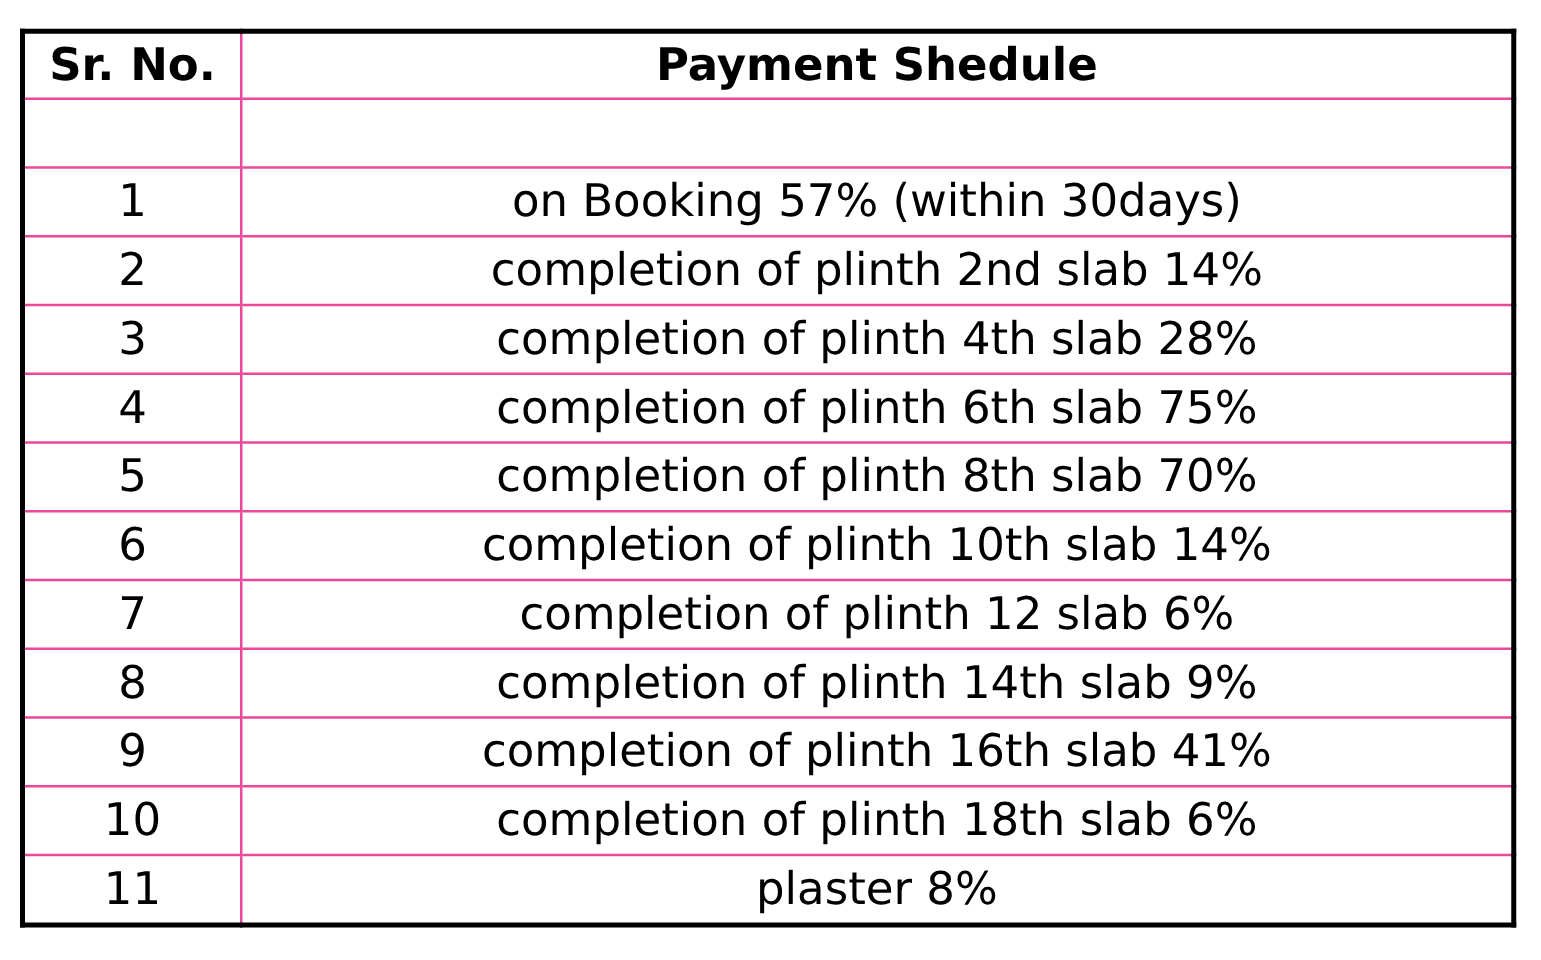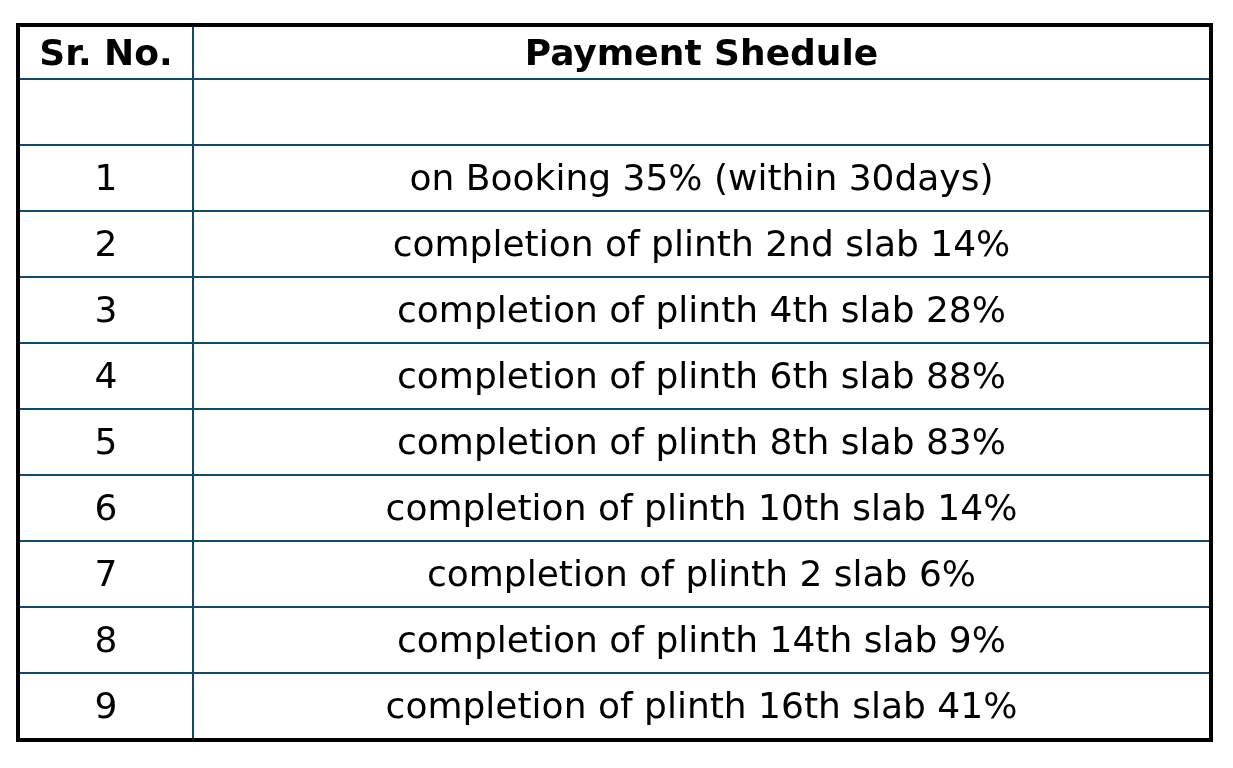--- a/index.html
+++ b/index.html
@@ -4,21 +4,21 @@
 <style>
   html, body { margin: 0; padding: 0; background: #ffffff; }
   body { width: 1233px; height: 768px; position: relative; overflow: hidden; }
   .tbl {
     position: absolute; left: 16px; top: 23px; width: 1197px; height: 719px;
     box-sizing: border-box; border: 4px solid #000;
     border-collapse: collapse; table-layout: fixed;
     font-family: "DejaVu Sans", sans-serif; color: #000;
   }
   .tbl td, .tbl th {
-    border: 2px solid #0c4a6e; padding: 0; text-align: center;
+    border: 2px solid #ec4899; padding: 0; text-align: center;
     height: 51px; line-height: 49px; overflow: hidden; white-space: nowrap;
   }
   .tbl th { font-weight: bold; font-size: 36px; }
   .tbl td { font-size: 36px; font-weight: normal; }
   .c1 { width: 172px; }
 </style>
 </head>
 <body>
 
 <table class="tbl">
@@ -28,48 +28,56 @@
       <th>Payment Shedule</th>
     </tr>
   </thead>
   <tbody id="tbody">
       <tr>
         <td></td>
         <td></td>
       </tr>
       <tr>
         <td>1</td>
-        <td>on Booking 35% (within 30days)</td>
+        <td>on Booking 57% (within 30days)</td>
       </tr>
       <tr>
         <td>2</td>
         <td>completion of plinth 2nd slab 14%</td>
       </tr>
       <tr>
         <td>3</td>
         <td>completion of plinth 4th slab 28%</td>
       </tr>
       <tr>
         <td>4</td>
-        <td>completion of plinth 6th slab 88%</td>
+        <td>completion of plinth 6th slab 75%</td>
       </tr>
       <tr>
         <td>5</td>
-        <td>completion of plinth 8th slab 83%</td>
+        <td>completion of plinth 8th slab 70%</td>
       </tr>
       <tr>
         <td>6</td>
         <td>completion of plinth 10th slab 14%</td>
       </tr>
       <tr>
         <td>7</td>
-        <td>completion of plinth 2 slab 6%</td>
+        <td>completion of plinth 12 slab 6%</td>
       </tr>
       <tr>
         <td>8</td>
         <td>completion of plinth 14th slab 9%</td>
       </tr>
       <tr>
         <td>9</td>
         <td>completion of plinth 16th slab 41%</td>
       </tr>
+      <tr>
+        <td>10</td>
+        <td>completion of plinth 18th slab 6%</td>
+      </tr>
+      <tr>
+        <td>11</td>
+        <td>plaster 8%</td>
+      </tr>
     </tbody>
 </table>
 
 </body></html>

